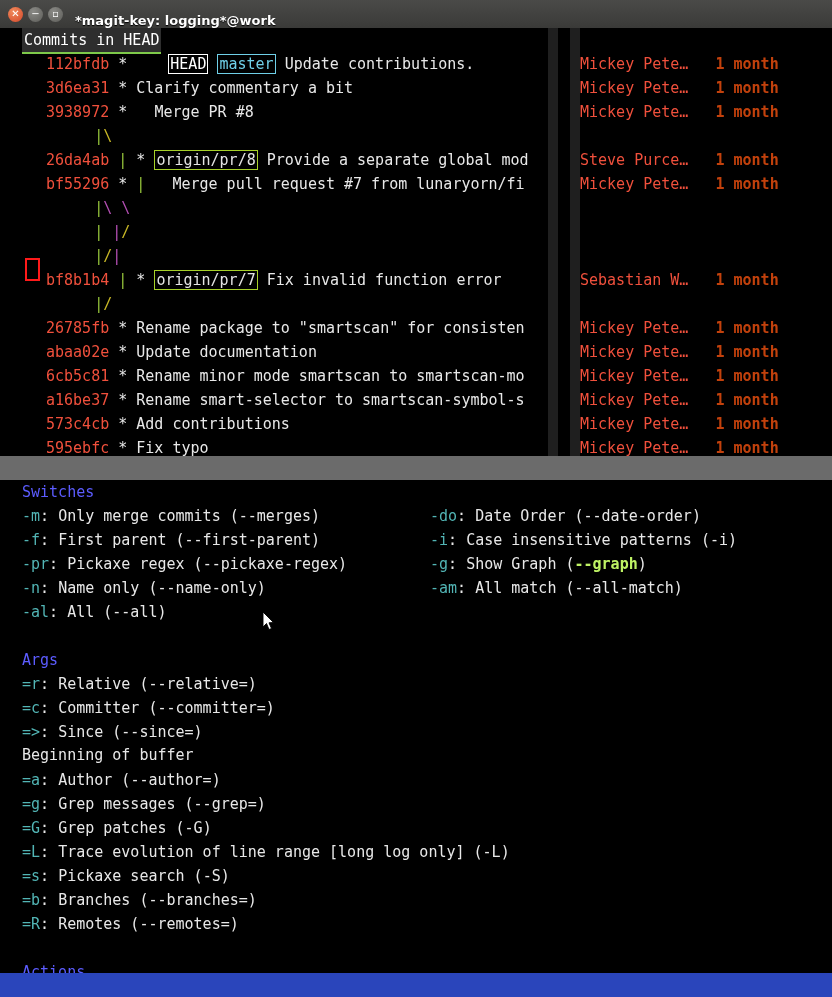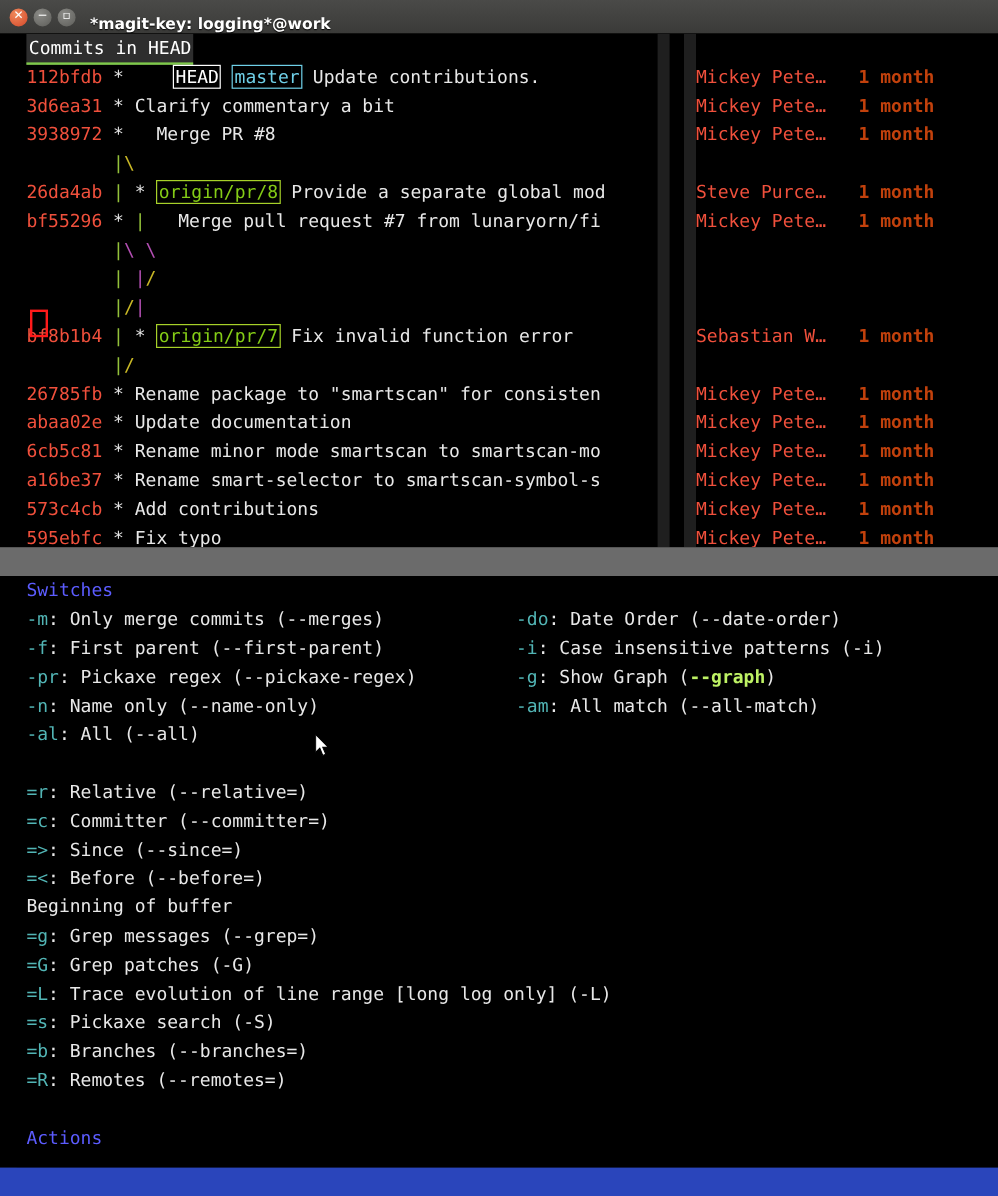--- a/index.html
+++ b/index.html
@@ -46,29 +46,29 @@
   .pad{padding-left:22px;}
 
   
   #logwin{top:0;height:428px;}
   #logwin .winbody{height:428px;}
   #keywin{top:452px;height:493px;}
   #keywin .winbody{height:493px;}
 
   .sect-head{background:#2e2e2e;color:#ffffff;display:inline-block;padding:0 2px;
              border-bottom:2px solid #7ec94a;}
-  .hash{color:#f0503c;}
+  .hash{color:#f0503c;margin-left:24px;}
   .msg{color:#e8e8e8;}
   .gl-g{color:#93c13a;}
   .gl-y{color:#c9b826;}
   .gl-m{color:#b34fb3;}
   .gl-w{color:#e8e8e8;}
   .branch-head{color:#ffffff;border:1px solid #ffffff;padding:0 1px;margin-left:32px;}
   .branch-master{color:#6fd0e8;border:1px solid #6fd0e8;padding:0 1px;}
-  .branch-remote{color:#84cc16;border:1px solid #a7d129;padding:0 1px;}
+  .branch-remote{color:#e5e5e5;border:1px solid #a7d129;padding:0 1px;}
   .author{color:#f0503c;}
   .date{color:#c2410c;font-weight:bold;}
   .trunc{color:#e8e8e8;}
 
   .colsep{position:absolute;top:0;width:10px;height:100%;background:#1f1f1f;}
 
   .author-col{position:absolute;top:0;left:580px;width:230px;}
   .arrow-col{position:absolute;top:0;left:558px;width:22px;}
 
   .greenmark{position:absolute;right:1px;top:28px;width:18px;height:3px;background:#5fd020;}
@@ -145,20 +145,21 @@
     <div class="win" id="keywin">
       <div class="fringe-l"></div>
       <div class="winbody" id="key-body">
           <div class="row pad"><span class="kh">Switches</span></div>
           <div class="row pad"><span><span class="kk">-m</span><span class="kt">: </span><span class="kt">Only merge commits</span><span class="kt"> (</span><span class="kt">--merges</span><span class="kt">)</span></span><span style="position:absolute;left:430px;"><span class="kk">-do</span><span class="kt">: </span><span class="kt">Date Order</span><span class="kt"> (</span><span class="kt">--date-order</span><span class="kt">)</span></span></div>
           <div class="row pad"><span><span class="kk">-f</span><span class="kt">: </span><span class="kt">First parent</span><span class="kt"> (</span><span class="kt">--first-parent</span><span class="kt">)</span></span><span style="position:absolute;left:430px;"><span class="kk">-i</span><span class="kt">: </span><span class="kt">Case insensitive patterns</span><span class="kt"> (</span><span class="kt">-i</span><span class="kt">)</span></span></div>
           <div class="row pad"><span><span class="kk">-pr</span><span class="kt">: </span><span class="kt">Pickaxe regex</span><span class="kt"> (</span><span class="kt">--pickaxe-regex</span><span class="kt">)</span></span><span style="position:absolute;left:430px;"><span class="kk">-g</span><span class="kt">: </span><span class="kt">Show Graph</span><span class="kt"> (</span><span class="on">--graph</span><span class="kt">)</span></span></div>
           <div class="row pad"><span><span class="kk">-n</span><span class="kt">: </span><span class="kt">Name only</span><span class="kt"> (</span><span class="kt">--name-only</span><span class="kt">)</span></span><span style="position:absolute;left:430px;"><span class="kk">-am</span><span class="kt">: </span><span class="kt">All match</span><span class="kt"> (</span><span class="kt">--all-match</span><span class="kt">)</span></span></div>
           <div class="row pad"><span><span class="kk">-al</span><span class="kt">: </span><span class="kt">All</span><span class="kt"> (</span><span class="kt">--all</span><span class="kt">)</span></span></div>
           <div class="row">&nbsp;</div>
+          <div class="row pad"><span class="kh">Args</span></div>
           <div class="row pad"><span><span class="kk">=r</span><span class="kt">: </span><span class="kt">Relative</span><span class="kt"> (</span><span class="kt">--relative=</span><span class="kt">)</span></span></div>
           <div class="row pad"><span><span class="kk">=c</span><span class="kt">: </span><span class="kt">Committer</span><span class="kt"> (</span><span class="kt">--committer=</span><span class="kt">)</span></span></div>
           <div class="row pad"><span><span class="kk">=&gt;</span><span class="kt">: </span><span class="kt">Since</span><span class="kt"> (</span><span class="kt">--since=</span><span class="kt">)</span></span></div>
           <div class="row pad"><span><span class="kk">=&lt;</span><span class="kt">: </span><span class="kt">Before</span><span class="kt"> (</span><span class="kt">--before=</span><span class="kt">)</span></span></div>
           <div class="row pad"><span><span class="kk">=a</span><span class="kt">: </span><span class="kt">Author</span><span class="kt"> (</span><span class="kt">--author=</span><span class="kt">)</span></span></div>
           <div class="row pad"><span><span class="kk">=g</span><span class="kt">: </span><span class="kt">Grep messages</span><span class="kt"> (</span><span class="kt">--grep=</span><span class="kt">)</span></span></div>
           <div class="row pad"><span><span class="kk">=G</span><span class="kt">: </span><span class="kt">Grep patches</span><span class="kt"> (</span><span class="kt">-G</span><span class="kt">)</span></span></div>
           <div class="row pad"><span><span class="kk">=L</span><span class="kt">: </span><span class="kt">Trace evolution of line range [long log only]</span><span class="kt"> (</span><span class="kt">-L</span><span class="kt">)</span></span></div>
           <div class="row pad"><span><span class="kk">=s</span><span class="kt">: </span><span class="kt">Pickaxe search</span><span class="kt"> (</span><span class="kt">-S</span><span class="kt">)</span></span></div>
           <div class="row pad"><span><span class="kk">=b</span><span class="kt">: </span><span class="kt">Branches</span><span class="kt"> (</span><span class="kt">--branches=</span><span class="kt">)</span></span></div>

